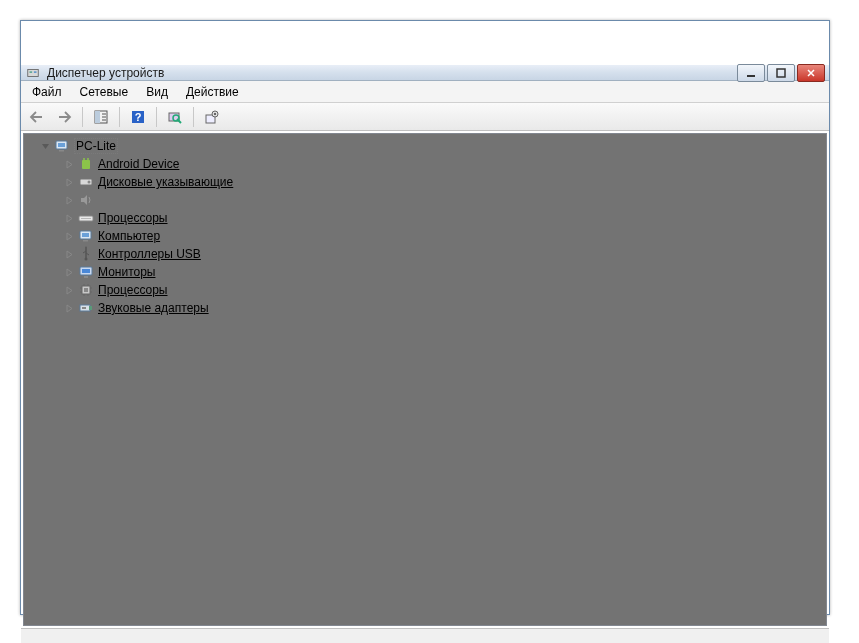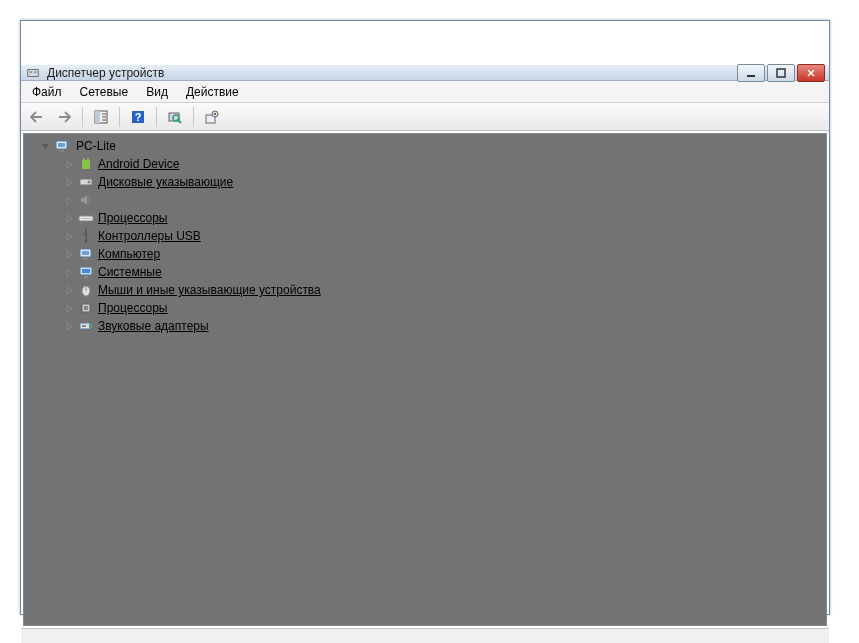--- a/index.html
+++ b/index.html
@@ -287,76 +287,62 @@
       </div>
 
       <div class="node child">
         <span class="expander">
             <svg width="9" height="9" viewBox="0 0 9 9">
               <path d="M2 1 L2 8 L7 4.5 Z" fill="none" stroke="#888"></path>
             </svg>
           </span>
         <span class="nicon">
             <svg width="16" height="16" viewBox="0 0 16 16">
+              <rect x="2" y="3" width="11" height="8" rx="1" fill="#dbe7f3" stroke="#5a7a9a"></rect>
+              <rect x="4" y="5" width="7" height="4" fill="#6aa0d8"></rect>
+              <rect x="5" y="12" width="5" height="1.5" fill="#888"></rect>
+            </svg>
+          </span>
+        <span class="nlabel">Компьютер</span>
+      </div>
+
+      <div class="node child">
+        <span class="expander">
+            <svg width="9" height="9" viewBox="0 0 9 9">
+              <path d="M2 1 L2 8 L7 4.5 Z" fill="none" stroke="#888"></path>
+            </svg>
+          </span>
+        <span class="nicon">
+            <svg width="16" height="16" viewBox="0 0 16 16">
               <path d="M8 2 L8 13" stroke="#555" stroke-width="1.5"></path>
               <circle cx="8" cy="13" r="1.5" fill="#555"></circle>
               <path d="M8 5 L5 7 M8 7 L11 9" stroke="#555"></path>
               <path d="M7 2 L8 0 L9 2 Z" fill="#555"></path>
             </svg>
           </span>
         <span class="nlabel">Контроллеры USB</span>
       </div>
 
-      <div class="node child">
-        <span class="expander">
-            <svg width="9" height="9" viewBox="0 0 9 9">
-              <path d="M2 1 L2 8 L7 4.5 Z" fill="none" stroke="#888"></path>
-            </svg>
-          </span>
-        <span class="nicon">
-            <svg width="16" height="16" viewBox="0 0 16 16">
-              <rect x="2" y="3" width="11" height="8" rx="1" fill="#dbe7f3" stroke="#5a7a9a"></rect>
-              <rect x="4" y="5" width="7" height="4" fill="#6aa0d8"></rect>
-              <rect x="5" y="12" width="5" height="1.5" fill="#888"></rect>
-            </svg>
-          </span>
-        <span class="nlabel">Компьютер</span>
-      </div>
-
 
       <div class="node child">
         <span class="expander">
             <svg width="9" height="9" viewBox="0 0 9 9">
               <path d="M2 1 L2 8 L7 4.5 Z" fill="none" stroke="#888"></path>
             </svg>
           </span>
         <span class="nicon">
             <svg width="16" height="16" viewBox="0 0 16 16">
               <rect x="2" y="3" width="12" height="8" rx="1" fill="#c8d8f0" stroke="#5a7a9a"></rect>
               <rect x="4" y="5" width="8" height="4" fill="#4a88d8"></rect>
               <rect x="6" y="12" width="4" height="2" fill="#888"></rect>
             </svg>
           </span>
-        <span class="nlabel">Системные</span>
-      </div>
-
-      <div class="node child">
-        <span class="expander">
-            <svg width="9" height="9" viewBox="0 0 9 9">
-              <path d="M2 1 L2 8 L7 4.5 Z" fill="none" stroke="#888"></path>
-            </svg>
-          </span>
-        <span class="nicon">
-            <svg width="16" height="16" viewBox="0 0 16 16">
-              <ellipse cx="8" cy="9" rx="4" ry="5" fill="#e0e0e0" stroke="#888"></ellipse>
-              <line x1="8" y1="4" x2="8" y2="9" stroke="#888"></line>
-            </svg>
-          </span>
-        <span class="nlabel">Мыши и иные указывающие устройства</span>
-      </div>
+        <span class="nlabel">Мониторы</span>
+      </div>
+
 
       <div class="node child">
         <span class="expander">
             <svg width="9" height="9" viewBox="0 0 9 9">
               <path d="M2 1 L2 8 L7 4.5 Z" fill="none" stroke="#888"></path>
             </svg>
           </span>
         <span class="nicon">
             <svg width="16" height="16" viewBox="0 0 16 16">
               <rect x="4" y="4" width="8" height="8" fill="#c8c8c8" stroke="#666"></rect>

